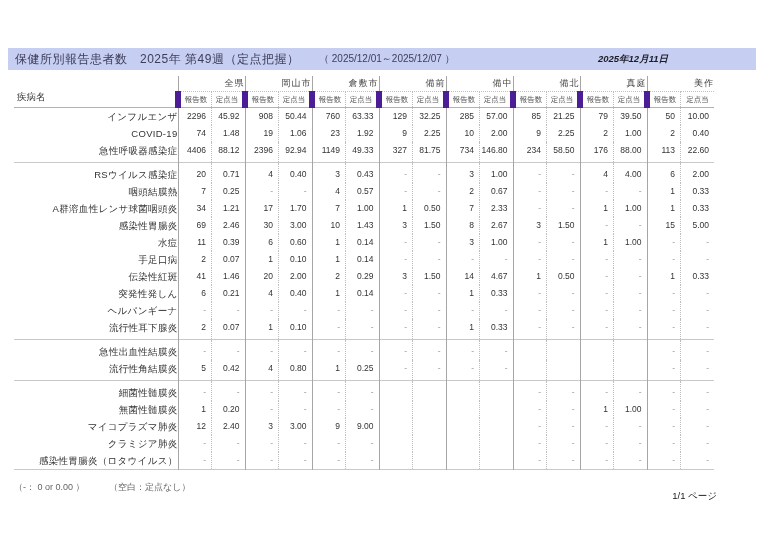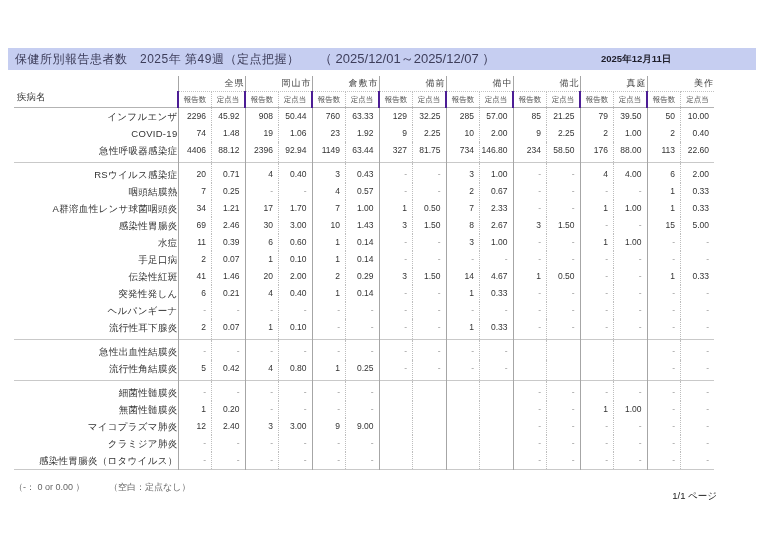--- a/index.html
+++ b/index.html
@@ -10,25 +10,25 @@
   }
   
   .titlebar{
     position:absolute;left:8px;top:48px;width:748px;height:22px;
     background:#c6cef1;display:flex;align-items:center;
   }
   .titlebar .title{
     margin-left:7px;font-size:12px;font-weight:400;color:#3d3d5a;letter-spacing:.5px;white-space:nowrap;
   }
   .titlebar .period{
-    position:absolute;left:311px;font-size:13px;font-weight:500;color:#3d3d5a;white-space:nowrap;
+    position:absolute;left:311px;font-size:10px;font-weight:500;color:#3d3d5a;white-space:nowrap;
   }
   .titlebar .printdate{
-    position:absolute;left:593px;width:118px;text-align:left;
-    font-size:9.5px;font-weight:700;color:#1c1c28;white-space:nowrap;
+    position:absolute;left:542px;width:118px;text-align:right;
+    font-size:9.5px;font-weight:700;color:#1c1c28;white-space:nowrap;font-style:italic;
   }
   
   table.report{
     position:absolute;left:14px;top:76px;width:700px;
     border-collapse:collapse;table-layout:fixed;
     border-bottom:1px solid #c9c9c9;
   }
   col.c-disease{width:164px;}
   col.c-val{width:33.5px;}
   thead{border-bottom:1px solid #b3b3b3;}
@@ -38,21 +38,21 @@
     font-size:9.5px;color:#333;
   }
   th.region{
     font-size:9px;color:#444;text-align:right;height:15px;
     border-left:1px solid #a6a6a6;border-bottom:1px dotted #c2c2c2;
     letter-spacing:1px;white-space:nowrap;overflow:hidden;
   }
   th.sub{
     font-size:7.5px;color:#555;text-align:center;height:15px;white-space:nowrap;overflow:hidden;
   }
-  th.sub.gs{border-left:2px solid #4c1d95;margin-top:24px;}
+  th.sub.gs{border-left:6px solid #4c1d95;margin-top:24px;}
   th.sub.ds{border-left:1px dotted #bdbdbd;}
   td{padding:0;line-height:17px;height:17px;white-space:nowrap;overflow:hidden;}
   td.dname{
     font-size:9.5px;color:#333;text-align:right;padding-left:3px;letter-spacing:.3px;
   }
   td.v{
     font-size:8.5px;color:#333;text-align:right;padding-right:5px;
     font-family:"Liberation Sans","DejaVu Sans",sans-serif;
   }
   td.v.gs{border-left:1px solid #a6a6a6;}
@@ -169,21 +169,21 @@
         <td class="v gs">2</td>
         <td class="v ds">0.40</td>
       </tr>
       <tr>
         <td class="dname">急性呼吸器感染症</td>
         <td class="v gs">4406</td>
         <td class="v ds">88.12</td>
         <td class="v gs">2396</td>
         <td class="v ds">92.94</td>
         <td class="v gs">1149</td>
-        <td class="v ds">63.44</td>
+        <td class="v ds">49.33</td>
         <td class="v gs">327</td>
         <td class="v ds">81.75</td>
         <td class="v gs">734</td>
         <td class="v ds">146.80</td>
         <td class="v gs">234</td>
         <td class="v ds">58.50</td>
         <td class="v gs">176</td>
         <td class="v ds">88.00</td>
         <td class="v gs">113</td>
         <td class="v ds">22.60</td>

